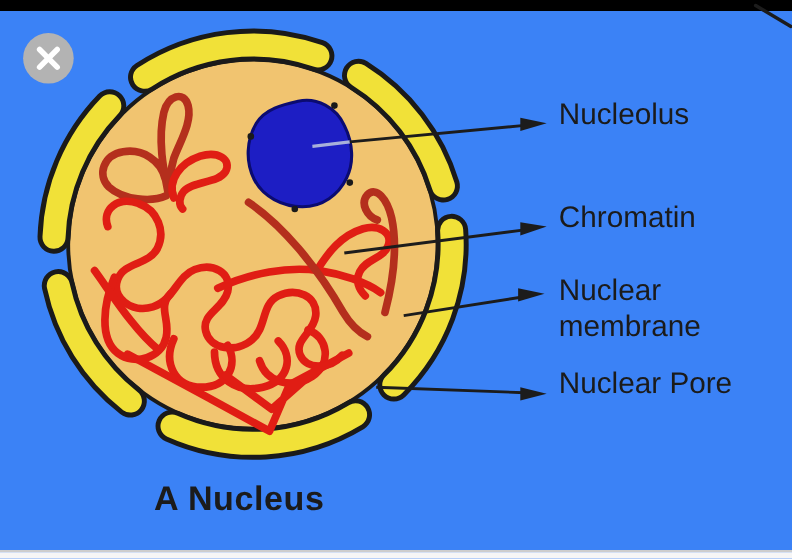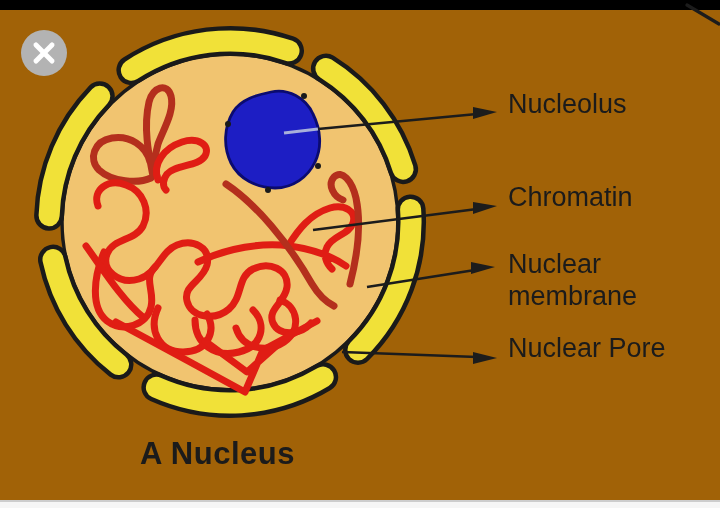--- a/index.html
+++ b/index.html
@@ -1,17 +1,17 @@
 <!DOCTYPE html>
 <html><head>
 <meta charset="utf-8">
 <style>
   html,body{margin:0;padding:0;background:#ffffff;}
   .screen{
-    position:relative;width:720px;height:508px;background:#a16207;overflow:hidden;
+    position:relative;width:720px;height:508px;background:#3b82f6;overflow:hidden;
     font-family:"Liberation Sans",sans-serif;
   }
   svg{display:block;}
   .diagram-label{font-family:"Liberation Sans",sans-serif;font-size:27px;}
   .diagram-title{font-family:"Liberation Sans",sans-serif;font-size:31px;font-weight:700;letter-spacing:.5px;}
   .close-btn{cursor:pointer;}
   .membrane-seg{fill:none;stroke-linecap:round;}
   .chromatin{fill:none;stroke-width:7;stroke-linecap:round;stroke-linejoin:round;}
   .arrow-line{stroke-width:2.6;fill:none;}
 </style>

